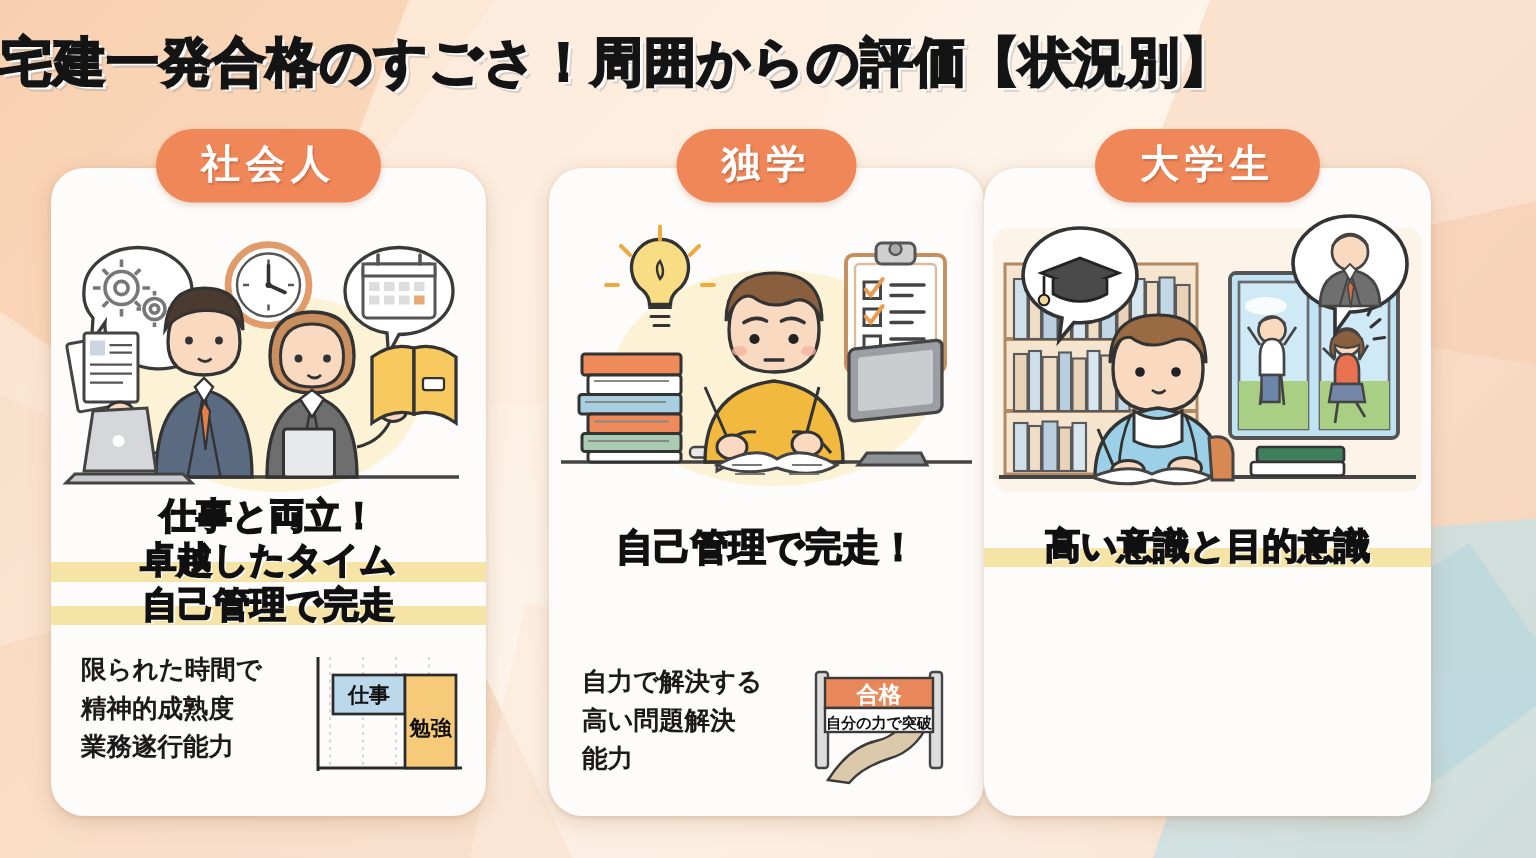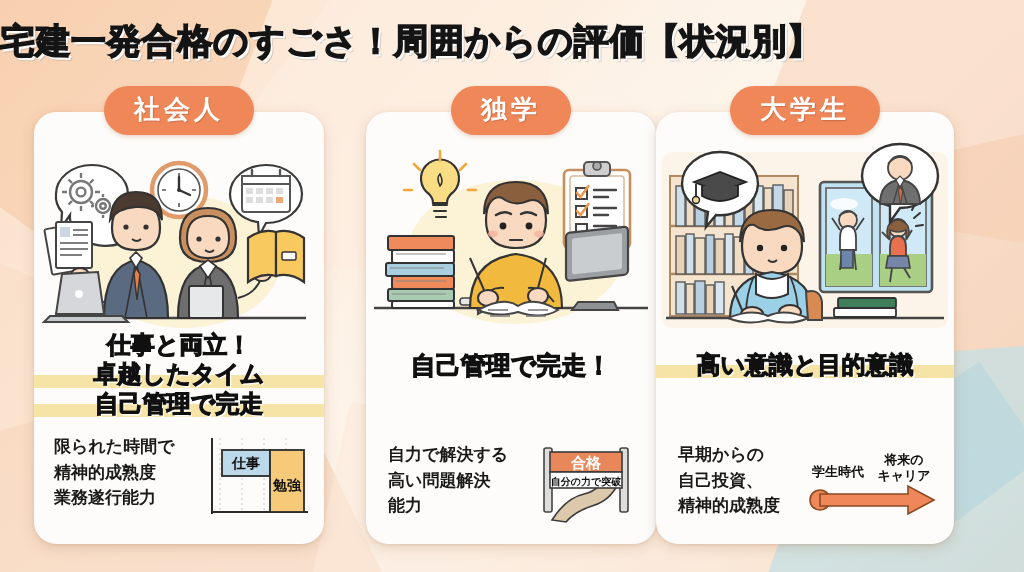--- a/index.html
+++ b/index.html
@@ -476,34 +476,16 @@
             <rect x="182" y="156" width="58" height="10" rx="2" fill="#3f7f5c" stroke="#333" stroke-width="1.8"></rect>
             <rect x="178" y="166" width="62" height="9" rx="2" fill="#fff" stroke="#333" stroke-width="1.8"></rect>
           </g>
         </svg>
       </div>
 
       <div class="headline">
         <span class="hl-line mark">高い意識と目的意識</span>
       </div>
 
-      <div class="footer">
-        <div class="footer-text">
-          <span>早期からの</span>
-          <span>自己投資、</span>
-          <span>精神的成熟度</span>
-        </div>
-        <div class="footer-vis">
-          <svg width="136" height="84" viewBox="0 0 136 84" xmlns="http://www.w3.org/2000/svg">
-            <text x="34" y="34" text-anchor="middle" font-family="'Liberation Sans',sans-serif" font-size="13" font-weight="700" fill="#111">学生時代</text>
-            <text x="100" y="22" text-anchor="middle" font-family="'Liberation Sans',sans-serif" font-size="13" font-weight="700" fill="#111">将来の</text>
-            <text x="100" y="38" text-anchor="middle" font-family="'Liberation Sans',sans-serif" font-size="13" font-weight="700" fill="#111">キャリア</text>
-            <g stroke="#8a4a22" stroke-width="1.6" fill="#ef8758">
-              <circle cx="16" cy="58" r="10"></circle>
-              <path d="M16,52 H104 V44 L130,58 L104,72 V64 H16z"></path>
-            </g>
-          </svg>
-        </div>
-      </div>
     </div>
 
   </div>
 </div>
 
 </body></html>

